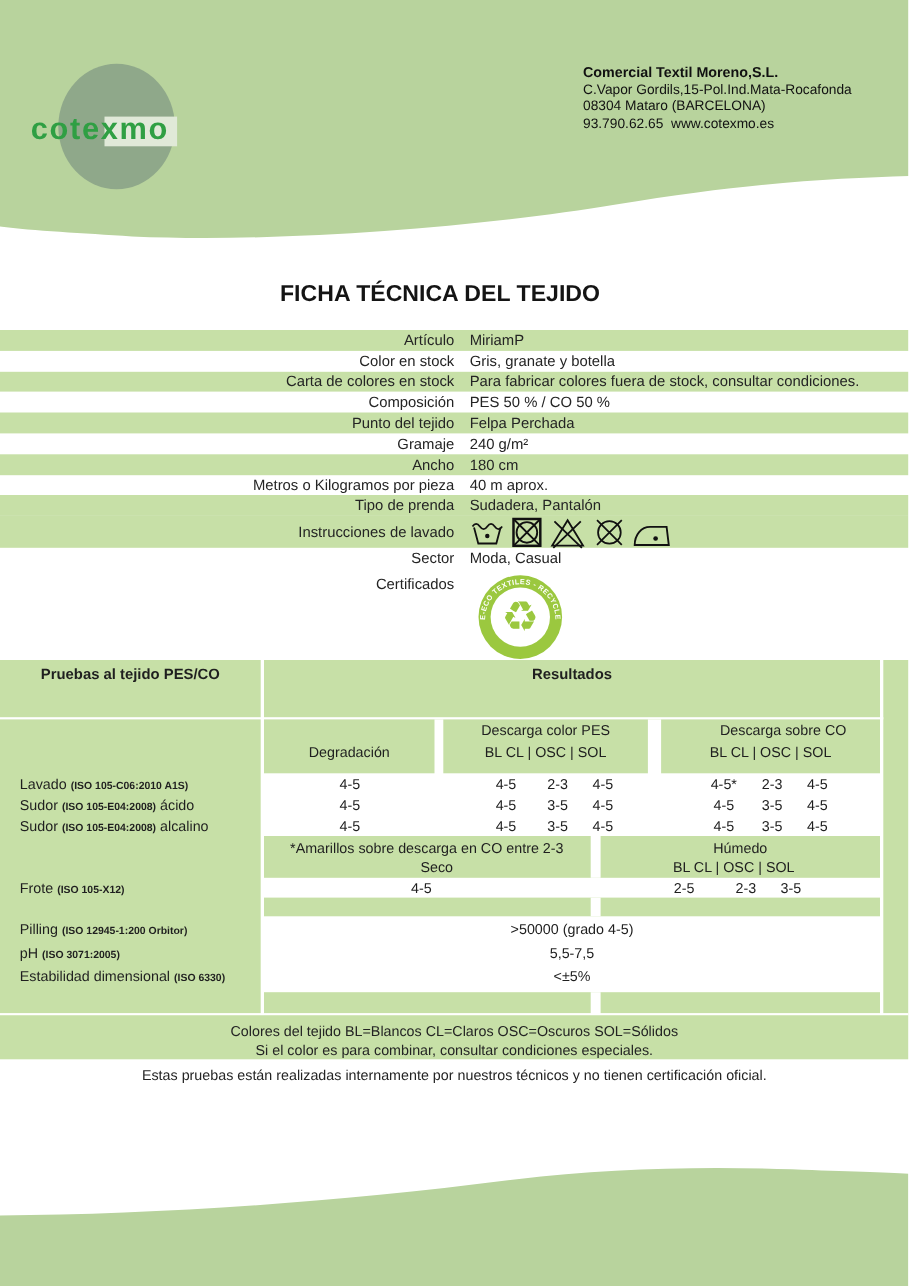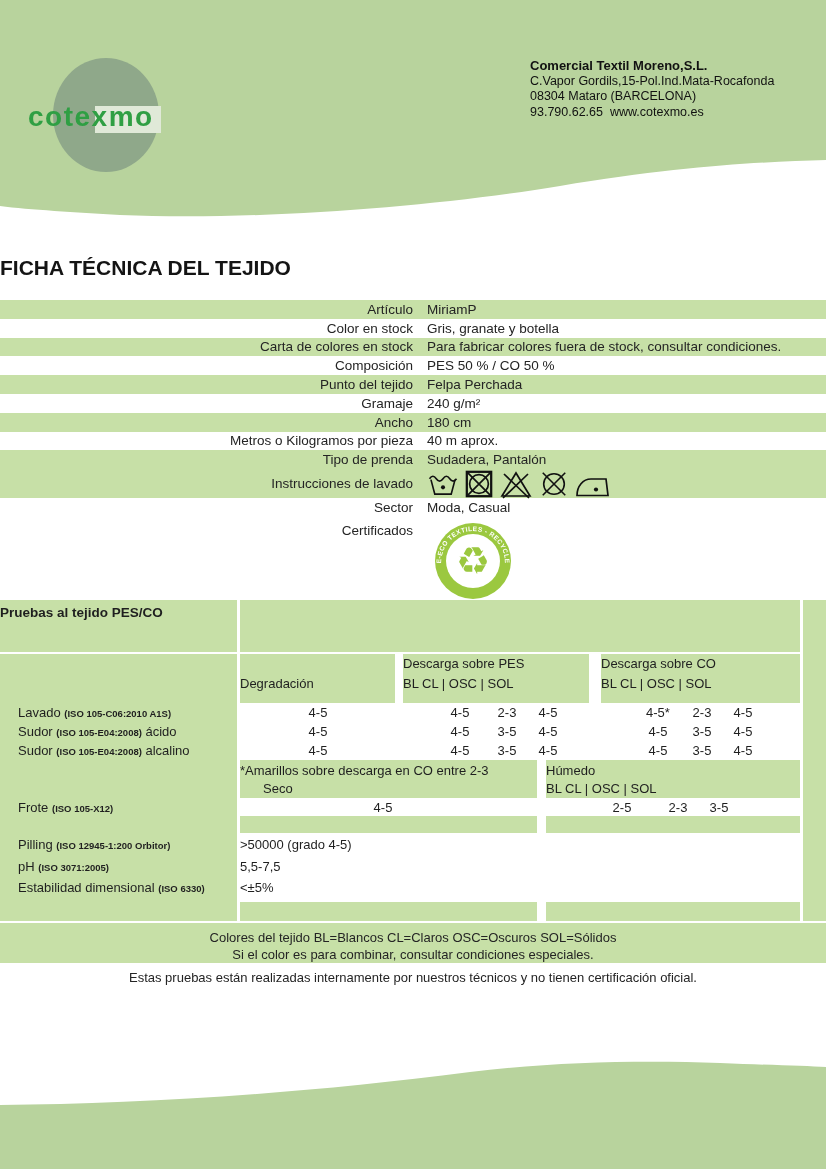--- a/index.html
+++ b/index.html
@@ -2,21 +2,21 @@
 <html><head>
 <meta charset="utf-8">
 <style>
   html,body { margin:0; padding:0; background:#ffffff; }
   #page {
     position:relative; width:826px; height:1169px; overflow:hidden;
     background:#ffffff; color:#1f1f1f;
     font-family:"Liberation Sans", sans-serif;
   }
   .abs { position:absolute; }
-  .ctr { text-align:left; }
+  .ctr { text-align:center; }
   .wh  { background:#ffffff; }
 
   
   #logo-text {
     left:28px; top:101px; font-size:28px; font-weight:bold;
     letter-spacing:1.5px; color:#2f9f43;
   }
   #company { left:530px; top:58px; font-size:12.5px; line-height:15.5px; color:#111; }
   #company .cname { font-weight:bold; font-size:13px; }
 
@@ -170,22 +170,23 @@
     <div class="cell wh" style="left:589px;top:53.5px;width:12px;height:50px;"></div>
     <div class="cell wh" style="left:240px;top:103px;width:560px;height:57px;"></div>
     <div class="cell wh" style="left:537px;top:160px;width:9px;height:38px;"></div>
     <div class="cell wh" style="left:240px;top:198px;width:560px;height:18px;"></div>
     <div class="cell wh" style="left:537px;top:216px;width:9px;height:17px;"></div>
     <div class="cell wh" style="left:240px;top:233px;width:560px;height:69px;"></div>
     <div class="cell wh" style="left:537px;top:302px;width:9px;height:21px;"></div>
     <div class="cell wh" style="left:0;top:320.5px;width:826px;height:2.5px;"></div>
 
     <div class="cell ctr bold" style="left:0;top:5px;width:237px;font-size:13.5px;">Pruebas al tejido PES/CO</div>
+    <div class="cell ctr bold" style="left:240px;top:5px;width:560px;font-size:13.5px;">Resultados</div>
     <div class="cell ctr" style="left:240px;top:76px;width:155px;">Degradación</div>
-    <div class="cell ctr" style="left:403px;top:56px;width:186px;">Descarga sobre PES</div>
+    <div class="cell ctr" style="left:403px;top:56px;width:186px;">Descarga color PES</div>
     <div class="cell ctr" style="left:403px;top:76px;width:186px;">BL CL | OSC | SOL</div>
     <div class="cell ctr" style="left:601px;top:56px;width:222px;">Descarga sobre CO</div>
     <div class="cell ctr" style="left:601px;top:76px;width:199px;">BL CL | OSC | SOL</div>
 
     <div class="cell" style="left:18px;top:105px;">
       <span class="tname">Lavado</span>
       <span class="tiso">(ISO 105-C06:2010 A1S)</span>
       <span class="tsuf"></span>
     </div>
     <span class="val" style="left:296px;top:105px;">4-5</span>

